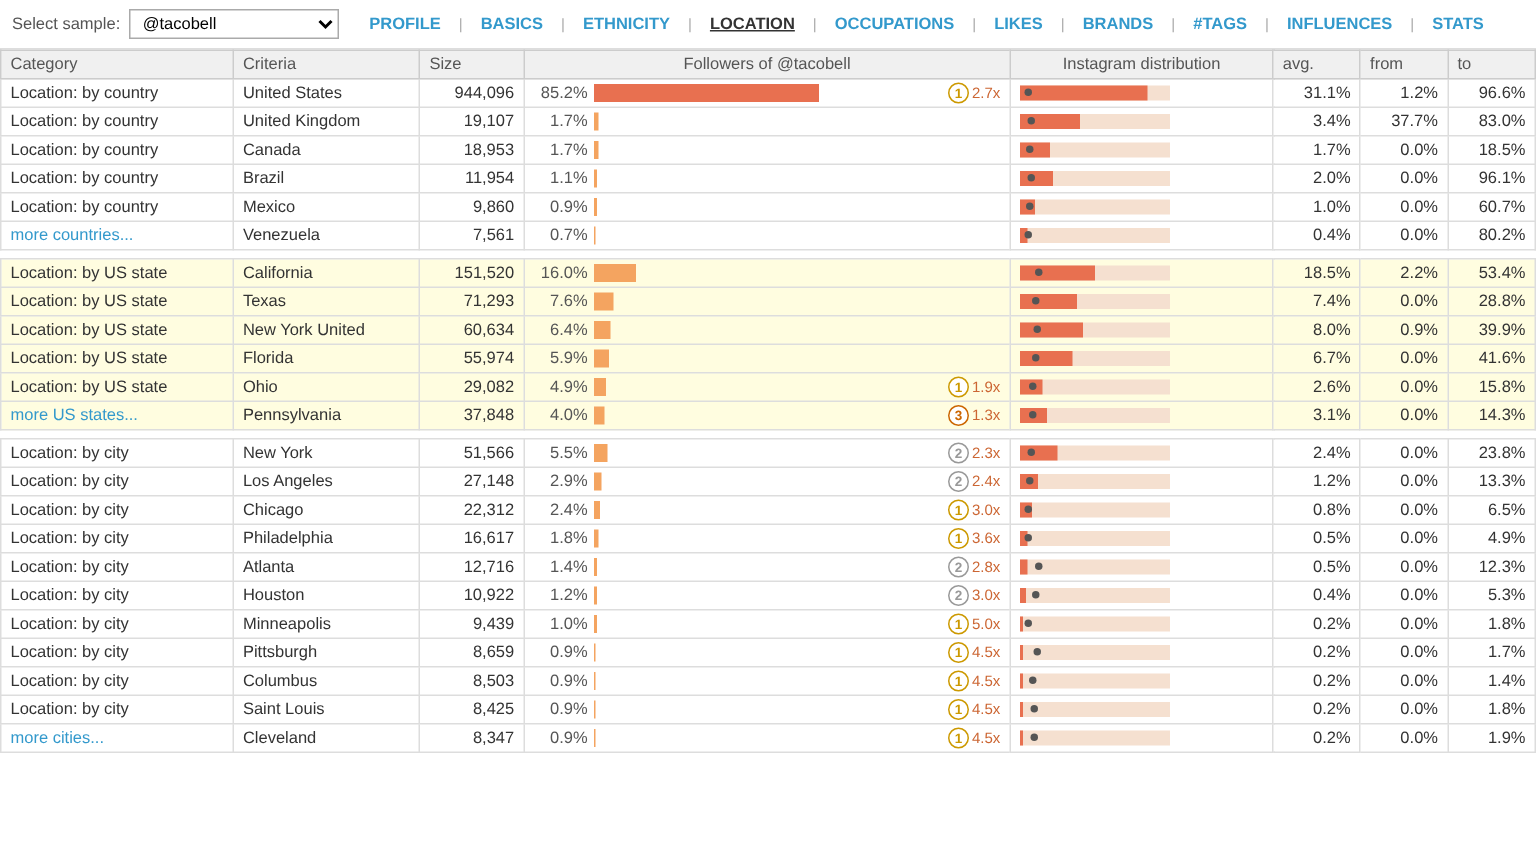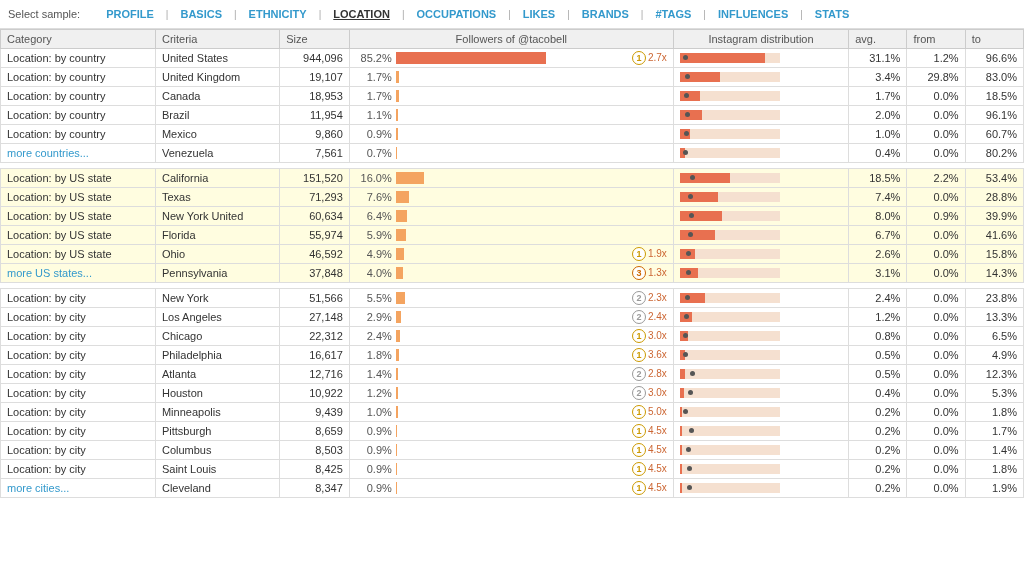--- a/index.html
+++ b/index.html
@@ -157,20 +157,23 @@
     .col-from { text-align: right; }
     .col-to { text-align: right; }
 
     .highlight-yellow { background: #fffde0 !important; }
   </style>
 </head>
 <body>
 
 <div class="top-bar">
   <span class="select-label">Select sample:</span>
+  <select class="sample-select">
+    <option>@tacobell</option>
+  </select>
   <nav class="nav-tabs">
   <span class="nav-tab">PROFILE</span>
       <span class="nav-separator">|</span>
       <span class="nav-tab">BASICS</span>
       <span class="nav-separator">|</span>
       <span class="nav-tab">ETHNICITY</span>
       <span class="nav-separator">|</span>
       <span class="nav-tab active">LOCATION</span>
       <span class="nav-separator">|</span>
       <span class="nav-tab">OCCUPATIONS</span>
@@ -240,21 +243,21 @@
         </td>
         <td colspan="3" style="min-width: 130px;">
           <div class="ig-bar-container">
             <div class="ig-bar-bg">
               <div class="ig-bar-fill" style="width: 40px;"></div>
               <div class="ig-dot" style="left: 5px; top: 2px;"></div>
             </div>
           </div>
         </td>
         <td class="col-avg">3.4%</td>
-        <td class="col-from">29.8%</td>
+        <td class="col-from">37.7%</td>
         <td class="col-to">83.0%</td>
       </tr>
       <tr>
         <td>Location: by country</td>
         <td>Canada</td>
         <td class="num">18,953</td>
         <td colspan="3" style="min-width: 220px;">
           <div class="bar-container">
             <span class="pct-label">1.7%</span>
             <div class="bar-track">
@@ -441,21 +444,21 @@
             </div>
           </div>
         </td>
         <td class="col-avg">6.7%</td>
         <td class="col-from">0.0%</td>
         <td class="col-to">41.6%</td>
       </tr>
       <tr class="highlight-yellow">
         <td>Location: by US state</td>
         <td>Ohio</td>
-        <td class="num">46,592</td>
+        <td class="num">29,082</td>
         <td colspan="3" style="min-width: 220px;">
           <div class="bar-container">
             <span class="pct-label">4.9%</span>
             <div class="bar-track">
               <div class="bar-fill" style="width: 8px;"></div>
             </div>
             <span class="multiplier"><span class="badge badge-gold">1</span>1.9x</span>
           </div>
         </td>
         <td colspan="3" style="min-width: 130px;">

